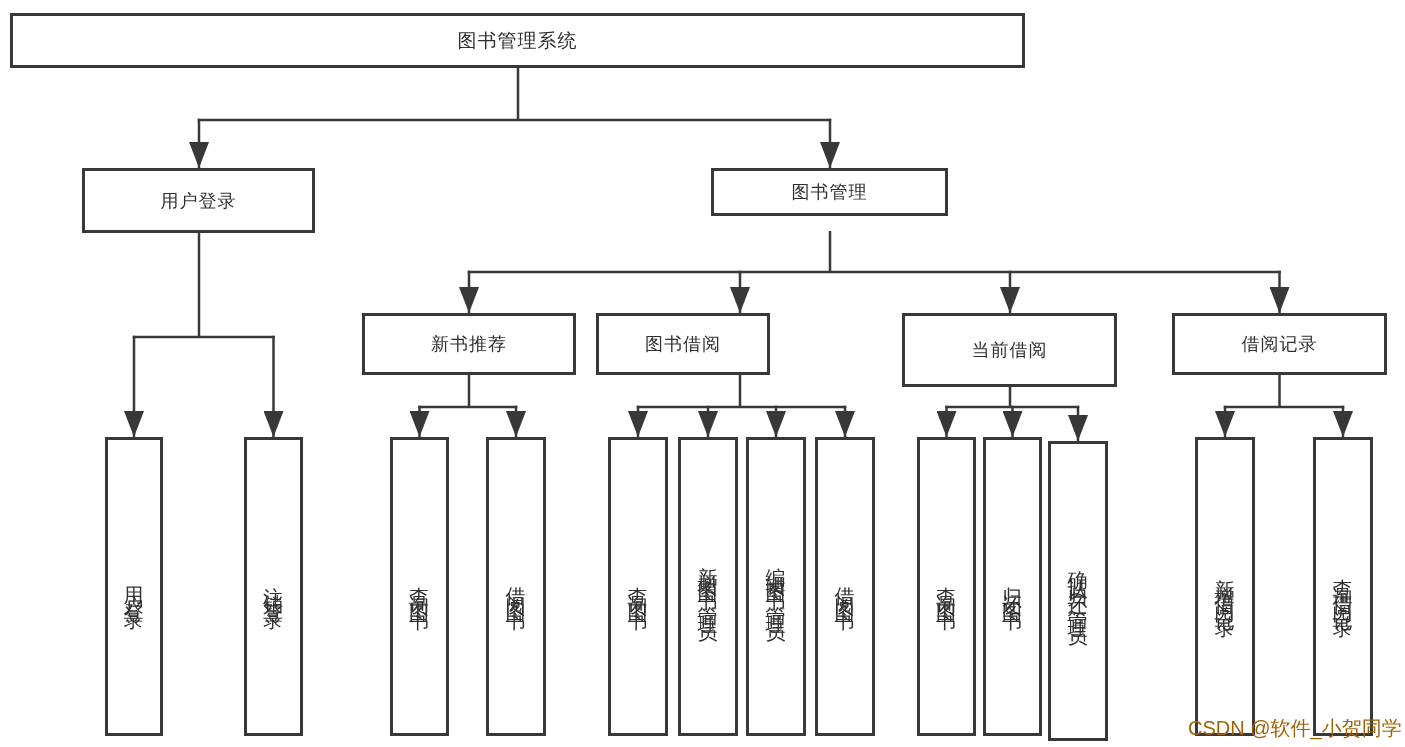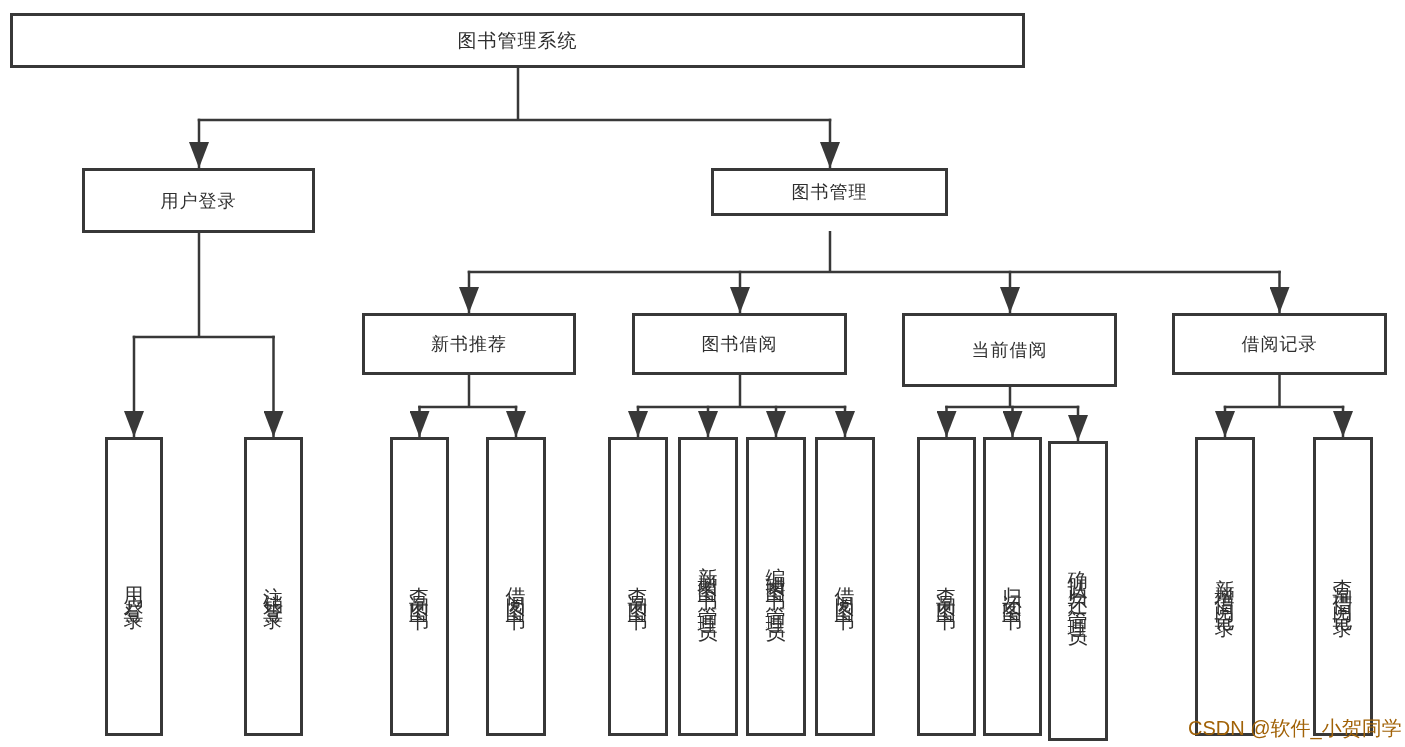--- a/index.html
+++ b/index.html
@@ -124,21 +124,21 @@
   <div class="node h-node" style="left:82px; top:168px; width:233px; height:65px;">
     <span>用户登录</span>
   </div>
   <div class="node h-node" style="left:711px; top:168px; width:237px; height:48px;">
     <span>图书管理</span>
   </div>
 
   <div class="node h-node" style="left:362px; top:313px; width:214px; height:62px;">
     <span>新书推荐</span>
   </div>
-  <div class="node h-node" style="left:632px; top:313px; width:215px; height:62px;">
+  <div class="node h-node" style="left:596px; top:313px; width:174px; height:62px;">
     <span>图书借阅</span>
   </div>
   <div class="node h-node" style="left:902px; top:313px; width:215px; height:74px;">
     <span>当前借阅</span>
   </div>
   <div class="node h-node" style="left:1172px; top:313px; width:215px; height:62px;">
     <span>借阅记录</span>
   </div>
 
   <div class="node v-node" style="left:105px; top:437px; width:58px; height:299px;">

